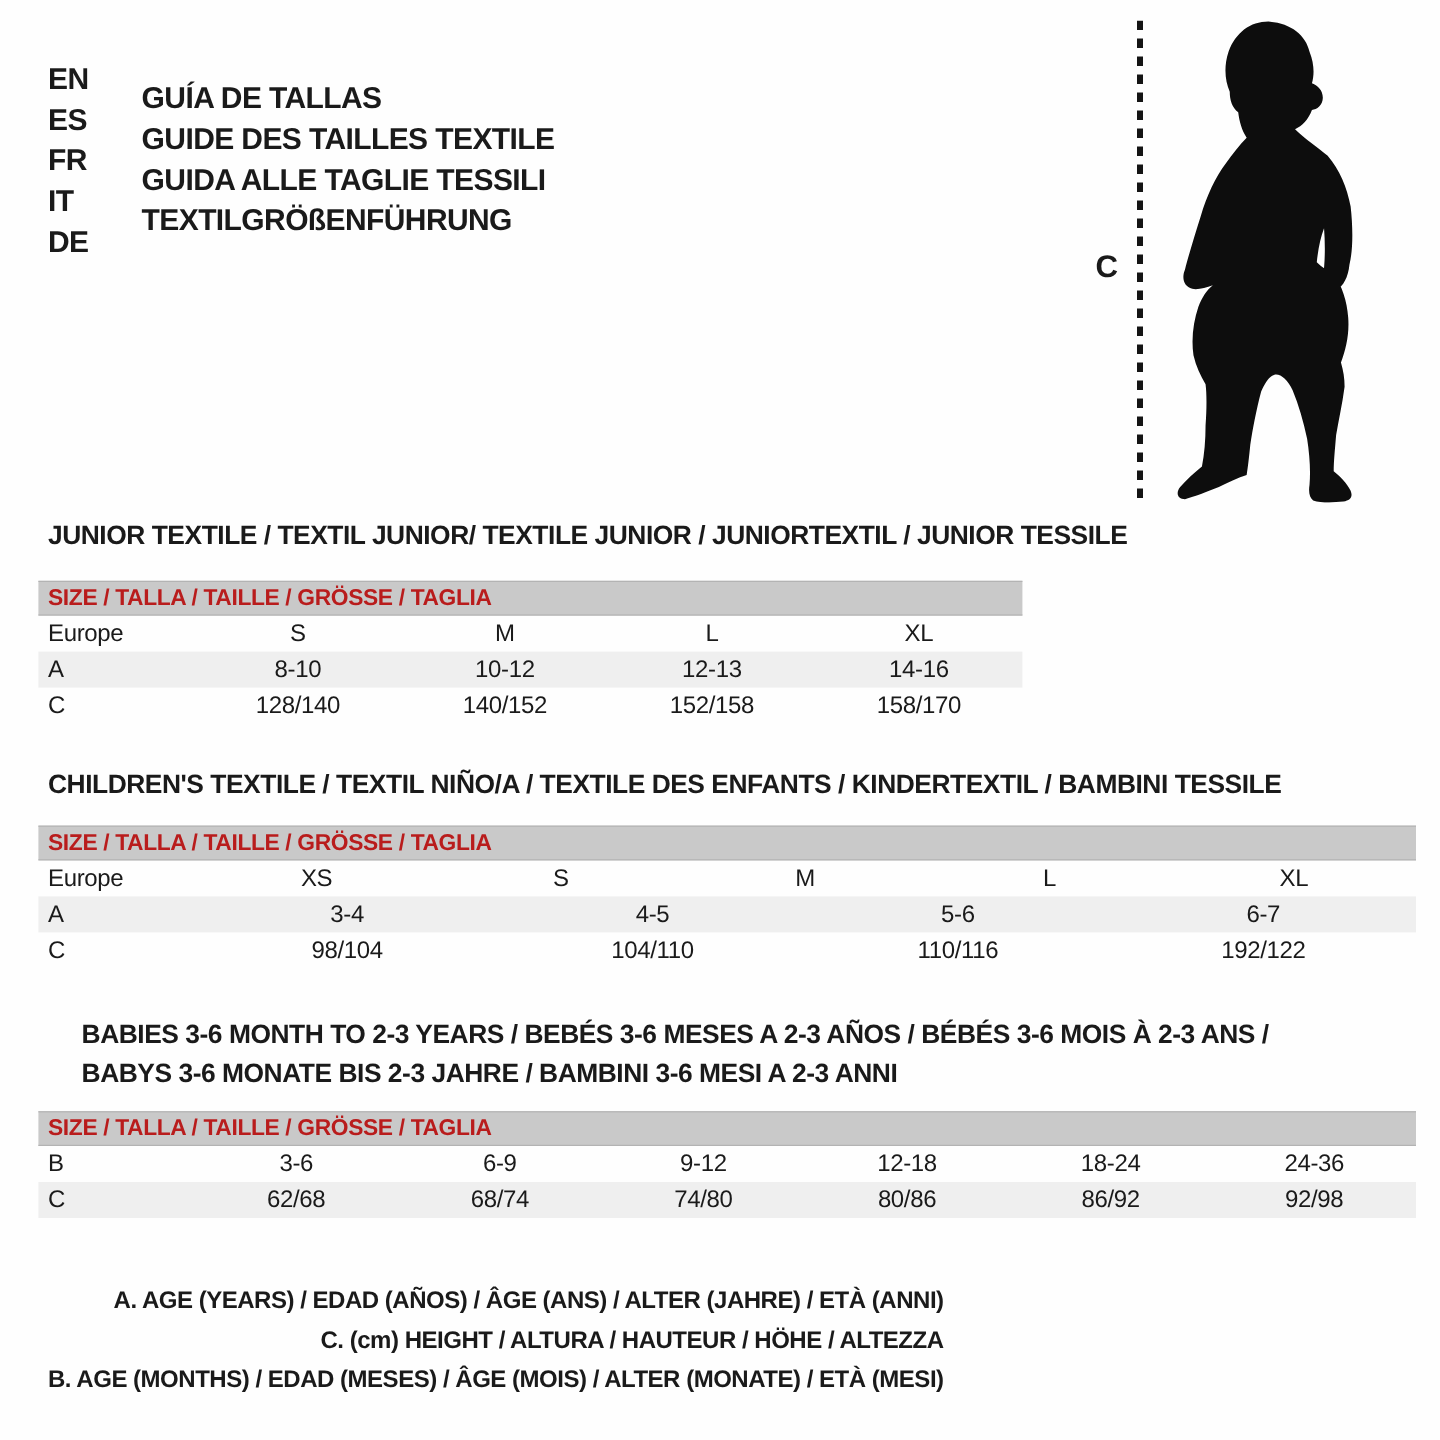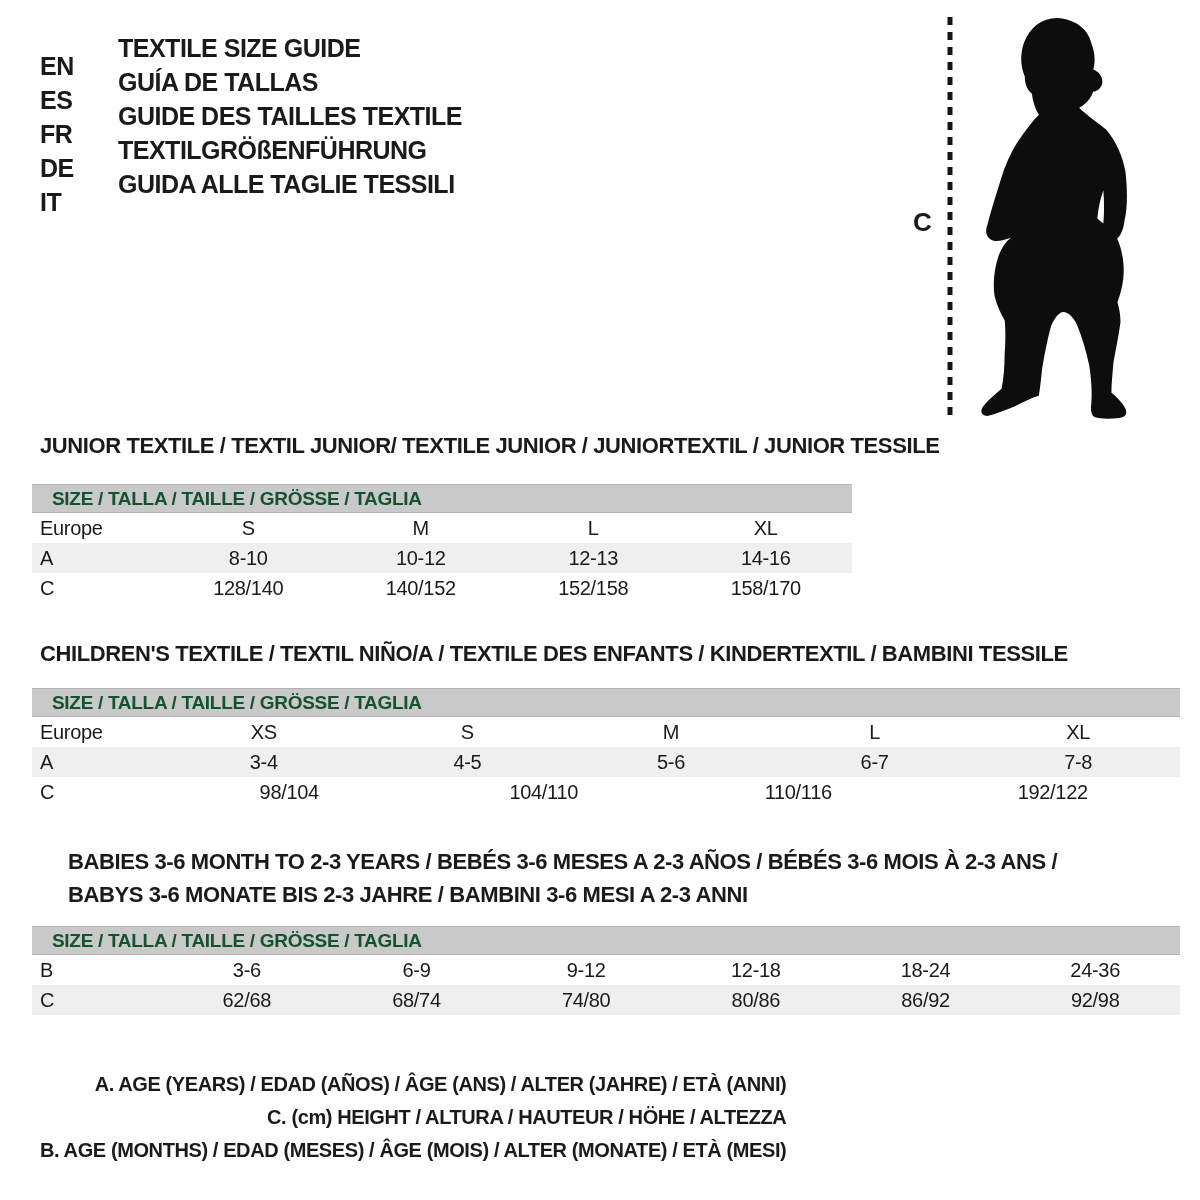--- a/index.html
+++ b/index.html
@@ -29,57 +29,56 @@
 
   
   .size-table { position:absolute; left:32px; }
   #junior-table   { top:484px; width:820px;  }
   #children-table { top:688px; width:1148px; }
   #babies-table   { top:926px; width:1148px; }
 
   .size-header {
     height:27px; line-height:27px; background:#c9c9c9;
     border-top:1px solid #b3b3b3; border-bottom:1px solid #b3b3b3;
-    color:#14532d; font-weight:bold; font-size:19px; padding-left:20px;
+    color:#b91c1c; font-weight:bold; font-size:19px; padding-left:8px;
     letter-spacing:-0.3px;
   }
   .trow { display:flex; height:30px; line-height:30px; font-size:20px; letter-spacing:-0.3px;align-items:flex-end; }
   .trow.alt { background:#efefef; }
   .cell-label { width:130px; padding-left:8px; box-sizing:border-box; }
   .cell { flex:1; text-align:center; }
 
   
   .footnotes { position:absolute; left:40px; top:1068px;text-align:right; }
   .footnote { font-size:20px; font-weight:bold; line-height:33px; letter-spacing:-0.4px; white-space:nowrap; }
 </style>
 </head>
 <body>
 
 <div class="page">
 
   <section class="lang-block">
     <div class="lang-row">
       <span class="lang-code">EN</span>
-      <span class="lang-title">TEXTILE SIZE GUIDE</span>
     </div>
     <div class="lang-row">
       <span class="lang-code">ES</span>
       <span class="lang-title">GUÍA DE TALLAS</span>
     </div>
     <div class="lang-row">
       <span class="lang-code">FR</span>
       <span class="lang-title">GUIDE DES TAILLES TEXTILE</span>
     </div>
     <div class="lang-row">
+      <span class="lang-code">IT</span>
+      <span class="lang-title">GUIDA ALLE TAGLIE TESSILI</span>
+    </div>
+    <div class="lang-row">
       <span class="lang-code">DE</span>
       <span class="lang-title">TEXTILGRÖßENFÜHRUNG</span>
-    </div>
-    <div class="lang-row">
-      <span class="lang-code">IT</span>
-      <span class="lang-title">GUIDA ALLE TAGLIE TESSILI</span>
     </div>
   </section>
 
   <svg class="measure-line" width="8" height="400" viewBox="0 0 8 400" aria-hidden="true">
     <line x1="4" y1="0" x2="4" y2="400" stroke="#141414" stroke-width="5" stroke-dasharray="8 7"></line>
   </svg>
   <div class="measure-label">C</div>
 
   <svg class="toddler" width="162" height="403" viewBox="0 0 158 400" aria-hidden="true">
     <path fill="#0d0d0d" d="
@@ -169,21 +168,20 @@
       <span class="cell">M</span>
       <span class="cell">L</span>
       <span class="cell">XL</span>
     </div>
     <div class="trow alt">
       <span class="cell-label">A</span>
       <span class="cell">3-4</span>
       <span class="cell">4-5</span>
       <span class="cell">5-6</span>
       <span class="cell">6-7</span>
-      <span class="cell">7-8</span>
     </div>
     <div class="trow">
       <span class="cell-label">C</span>
       <span class="cell">98/104</span>
       <span class="cell">104/110</span>
       <span class="cell">110/116</span>
       <span class="cell">192/122</span>
     </div>
   </div>
 

